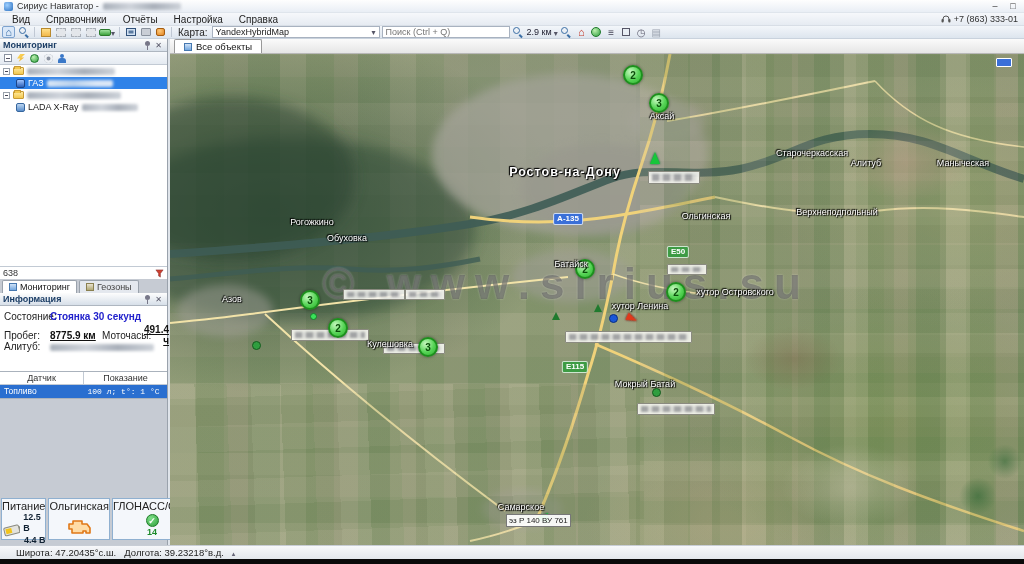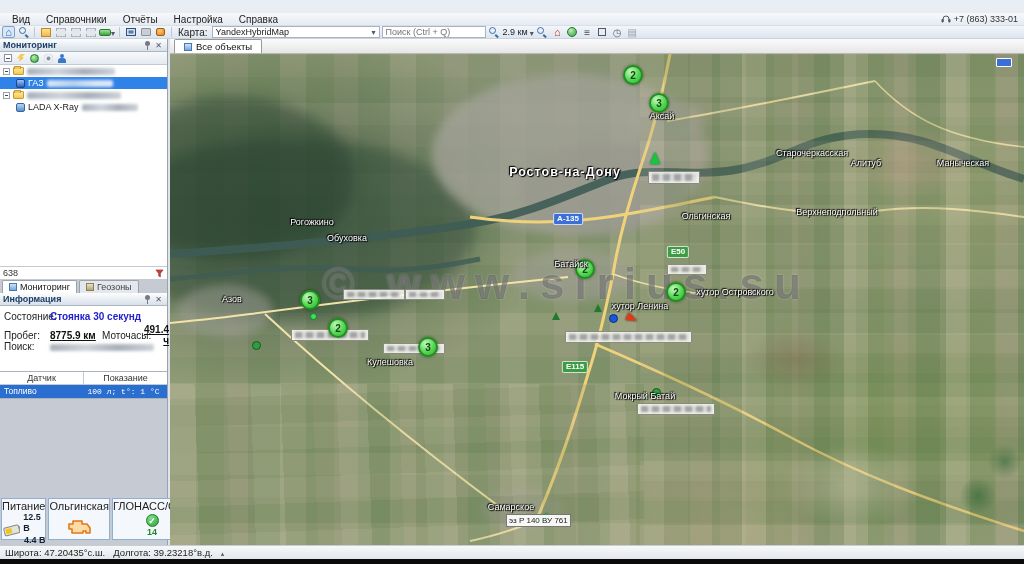--- a/index.html
+++ b/index.html
@@ -37,21 +37,21 @@
 .ic-print{width:10px;height:8px;background:#c9ced6;border:1px solid #8a929e;border-radius:1px}
 .ic-basket{width:9px;height:8px;background:radial-gradient(circle at 40% 30%,#ffca7a,#e0821f);border-radius:2px;border:1px solid #a55c10}
 .i-caret::after{content:"▾";color:#556;font-size:8px;line-height:1}
 .i-list::after{content:"≡";color:#445;font-size:10px;line-height:1}
 .i-clock::after{content:"◷";color:#667;font-size:10px;line-height:1}
 .i-grid::after{content:"▤";color:#9aa2ae;font-size:10px;line-height:1}
 .fsq{width:8px;height:8px;border:1px solid #556;box-shadow:inset 0 0 0 1.5px #e8edf4}
 .globe{width:10px;height:10px;border-radius:50%;background:radial-gradient(circle at 35% 30%,#bdf0b0,#2f9e3f);border:1px solid #1e7a2c}
 .map-label{color:#222;margin:0 2px;white-space:nowrap}
 .dd{height:12px;width:168px;background:#fff;border:1px solid #a8b2c0;display:flex;align-items:center;justify-content:space-between;padding:0 3px;font-size:9px;color:#222}
-.search{height:12px;width:104px;border:1px solid #a8b2c0;font-size:9px;padding:0 3px;font-family:"Liberation Sans",sans-serif}
+.search{height:12px;width:128px;border:1px solid #a8b2c0;font-size:9px;padding:0 3px;font-family:"Liberation Sans",sans-serif}
 .scale-txt{font-size:9px;color:#223;white-space:nowrap}
 
 
 .main{position:absolute;top:39px;left:0;right:0;bottom:19px;display:flex}
 .sidebar{position:relative;width:168px;background:#c6cbd3;border-right:1px solid #9aa2ac;flex:none}
 .splitter{width:2px;background:#dfe4ea;flex:none}
 .maparea{position:relative;flex:1;overflow:hidden}
 
 
 .p-header{position:absolute;left:0;right:0;height:13px;background:linear-gradient(#fdfdfd,#d7dfe9);border-bottom:1px solid #aeb6c0;display:flex;align-items:center;padding:0 3px;font-size:9px;color:#1c3e66}
@@ -109,21 +109,21 @@
 .ibox{flex:1;background:#f4f7fb;border:1px solid #8fb0d0;display:flex;flex-direction:column;align-items:center;padding-top:1px}
 .ibox .blab{font-size:11px;color:#222;white-space:nowrap}
 .ibox .bcontent{flex:1;display:flex;align-items:center;justify-content:center;gap:3px;width:100%}
 .pw-vals{display:flex;flex-direction:column;align-items:flex-end;line-height:1.25}
 .pw-vals span{font-weight:bold;font-size:9px;color:#123}
 .gps-ic{width:13px;height:13px;border-radius:50%;background:radial-gradient(circle at 35% 30%,#7fe08a,#2fa03a);border:1px solid #1d7a28;display:flex;align-items:center;justify-content:center}
 .i-check::after{content:"✓";color:#fff;font-size:9px;font-weight:bold;line-height:1}
 .sats{color:#1d8a2a;font-weight:bold;font-size:9px}
 
 
-.statusbar{position:absolute;left:0;bottom:5px;right:0;height:14px;background:linear-gradient(#f7f8fa,#e3e7ec);border-top:1px solid #c8cdd5;display:flex;align-items:center;gap:8px;padding:0 5px;font-size:9.5px;color:#222}
+.statusbar{position:absolute;left:0;bottom:5px;right:0;height:14px;background:linear-gradient(#f7f8fa,#e3e7ec);border-top:1px solid #c8cdd5;display:flex;align-items:center;gap:8px;padding:0 16px;font-size:9.5px;color:#222}
 .sb-exp::after{content:"▴";font-size:7px;color:#667}
 .blackstrip{position:absolute;left:0;right:0;bottom:0;height:5px;background:#0a0a0a}
 
 
 .tabstrip{position:absolute;left:0;right:0;top:0;height:15px;background:linear-gradient(#fbfbfb,#e6e6e6);border-bottom:1px solid #b8b8b8;display:flex;align-items:flex-end;z-index:20}
 .mtab{display:flex;align-items:center;gap:4px;height:14px;margin-left:4px;padding:0 9px;background:#fff;border:1px solid #999;border-bottom:none;border-radius:2px 2px 0 0;font-size:9.5px;color:#111;white-space:nowrap}
 .map-canvas{position:absolute;left:0;right:0;top:15px;bottom:0;background-color:#8d9b78;overflow:hidden;
  background-image:
   radial-gradient(300px 200px at 85% 75%, rgba(115,145,75,.55), transparent 70%),
   radial-gradient(260px 180px at 92% 30%, rgba(165,172,122,.5), transparent 70%),
@@ -166,20 +166,28 @@
 .veh.tri-green{width:0;height:0;margin:-4px 0 0 -4px;border-left:4px solid transparent;border-right:4px solid transparent;border-bottom:8px solid #1f7a2e}
 .plate{position:absolute;background:rgba(255,255,255,.92);border:1px solid #777;font-size:8px;line-height:11px;padding:0 2px;color:#222;white-space:nowrap;z-index:7}
 .chip{position:absolute;width:16px;height:9px;background:#3a6fd8;border:1px solid #fff;border-radius:1px;z-index:6}
 .funnel{width:9px;height:9px}
 </style>
 </head>
 <body>
 
 <div class="window">
 
+  <div class="titlebar">
+    <span class="app-ico"></span>
+    <span class="ttl">Сириус Навигатор -</span>
+    <span class="blur" style="width:78px"></span>
+    <span class="spacer"></span>
+    <span class="winbtn i-min"></span>
+    <span class="winbtn i-max"></span>
+  </div>
 
   <div class="menubar">
     <span class="menu-item">Вид</span>
     <span class="menu-item">Справочники</span>
     <span class="menu-item">Отчёты</span>
     <span class="menu-item">Настройка</span>
     <span class="menu-item">Справка</span>
     <span class="spacer"></span>
     <span class="phone">
       <svg width="10" height="9">
@@ -335,21 +343,21 @@
           <span class="lbl">Состояние:</span>
           <span class="val blue wide">Стоянка 30 секунд</span>
         </div>
         <div class="irow">
           <span class="lbl">Пробег:</span>
           <span class="val u">8775.9 км</span>
           <span class="lbl">Моточасы:</span>
           <span class="val u r">491.4 ч</span>
         </div>
         <div class="irow">
-          <span class="lbl">Поиск:</span>
+          <span class="lbl">Алитуб:</span>
           <span class="wide"><span class="blur" style="width:104px"></span></span>
         </div>
       </div>
 
       <div class="sensor-table">
         <div class="st-head">
           <div>Датчик</div>
           <div>Показание</div>
         </div>
         <div class="st-row">
@@ -451,26 +459,26 @@
             <div class="town big" style="left: 395px; top: 118px;">Ростов-на-Дону</div>
             <div class="town" style="left: 492px; top: 62px;">Аксай</div>
             <div class="town" style="left: 536px; top: 162px;">Ольгинская</div>
             <div class="town" style="left: 642px; top: 99px;">Старочеркасская</div>
             <div class="town" style="left: 696px; top: 109px;">Алитуб</div>
             <div class="town" style="left: 793px; top: 109px;">Маныческая</div>
             <div class="town" style="left: 650px; top: 158px; margin-left: 17px;">Верхнеподпольный</div>
             <div class="town" style="left: 401px; top: 210px;">Батайск</div>
             <div class="town" style="left: 470px; top: 252px;">хутор Ленина</div>
             <div class="town" style="left: 565px; top: 238px;">хутор Островского</div>
-            <div class="town" style="left: 475px; top: 342px;">Мокрый Батай</div>
-            <div class="town" style="left: 341px; top: 453px;">Самарское</div>
+            <div class="town" style="left: 475px; top: 330px;">Мокрый Батай</div>
+            <div class="town" style="left: 351px; top: 453px;">Самарское</div>
             <div class="town" style="left: 62px; top: 245px;">Азов</div>
             <div class="town" style="left: 142px; top: 168px;">Рогожкино</div>
             <div class="town" style="left: 177px; top: 184px;">Обуховка</div>
-            <div class="town" style="left: 220px; top: 308px;">Кулешовка</div>
+            <div class="town" style="left: 220px; top: 290px;">Кулешовка</div>
             <div class="shield blue" style="left: 398px; top: 165px;">А-135</div>
             <div class="shield green" style="left: 508px; top: 198px;">Е50</div>
             <div class="shield green" style="left: 405px; top: 313px;">Е115</div>
             <div class="veh arrow-up" style="left: 485px; top: 104px;"></div>
             <div class="veh arrow-left" style="left: 372px; top: 464px;"></div>
             <div class="veh arrow-red" style="left: 462px; top: 264px;"></div>
             <div class="veh dot-blue" style="left: 443px; top: 264px;"></div>
             <div class="veh dot-green" style="left: 486px; top: 338px;"></div>
             <div class="veh dot-green" style="left: 86px; top: 291px;"></div>
             <div class="veh dot-green2" style="left: 143px; top: 262px;"></div>

